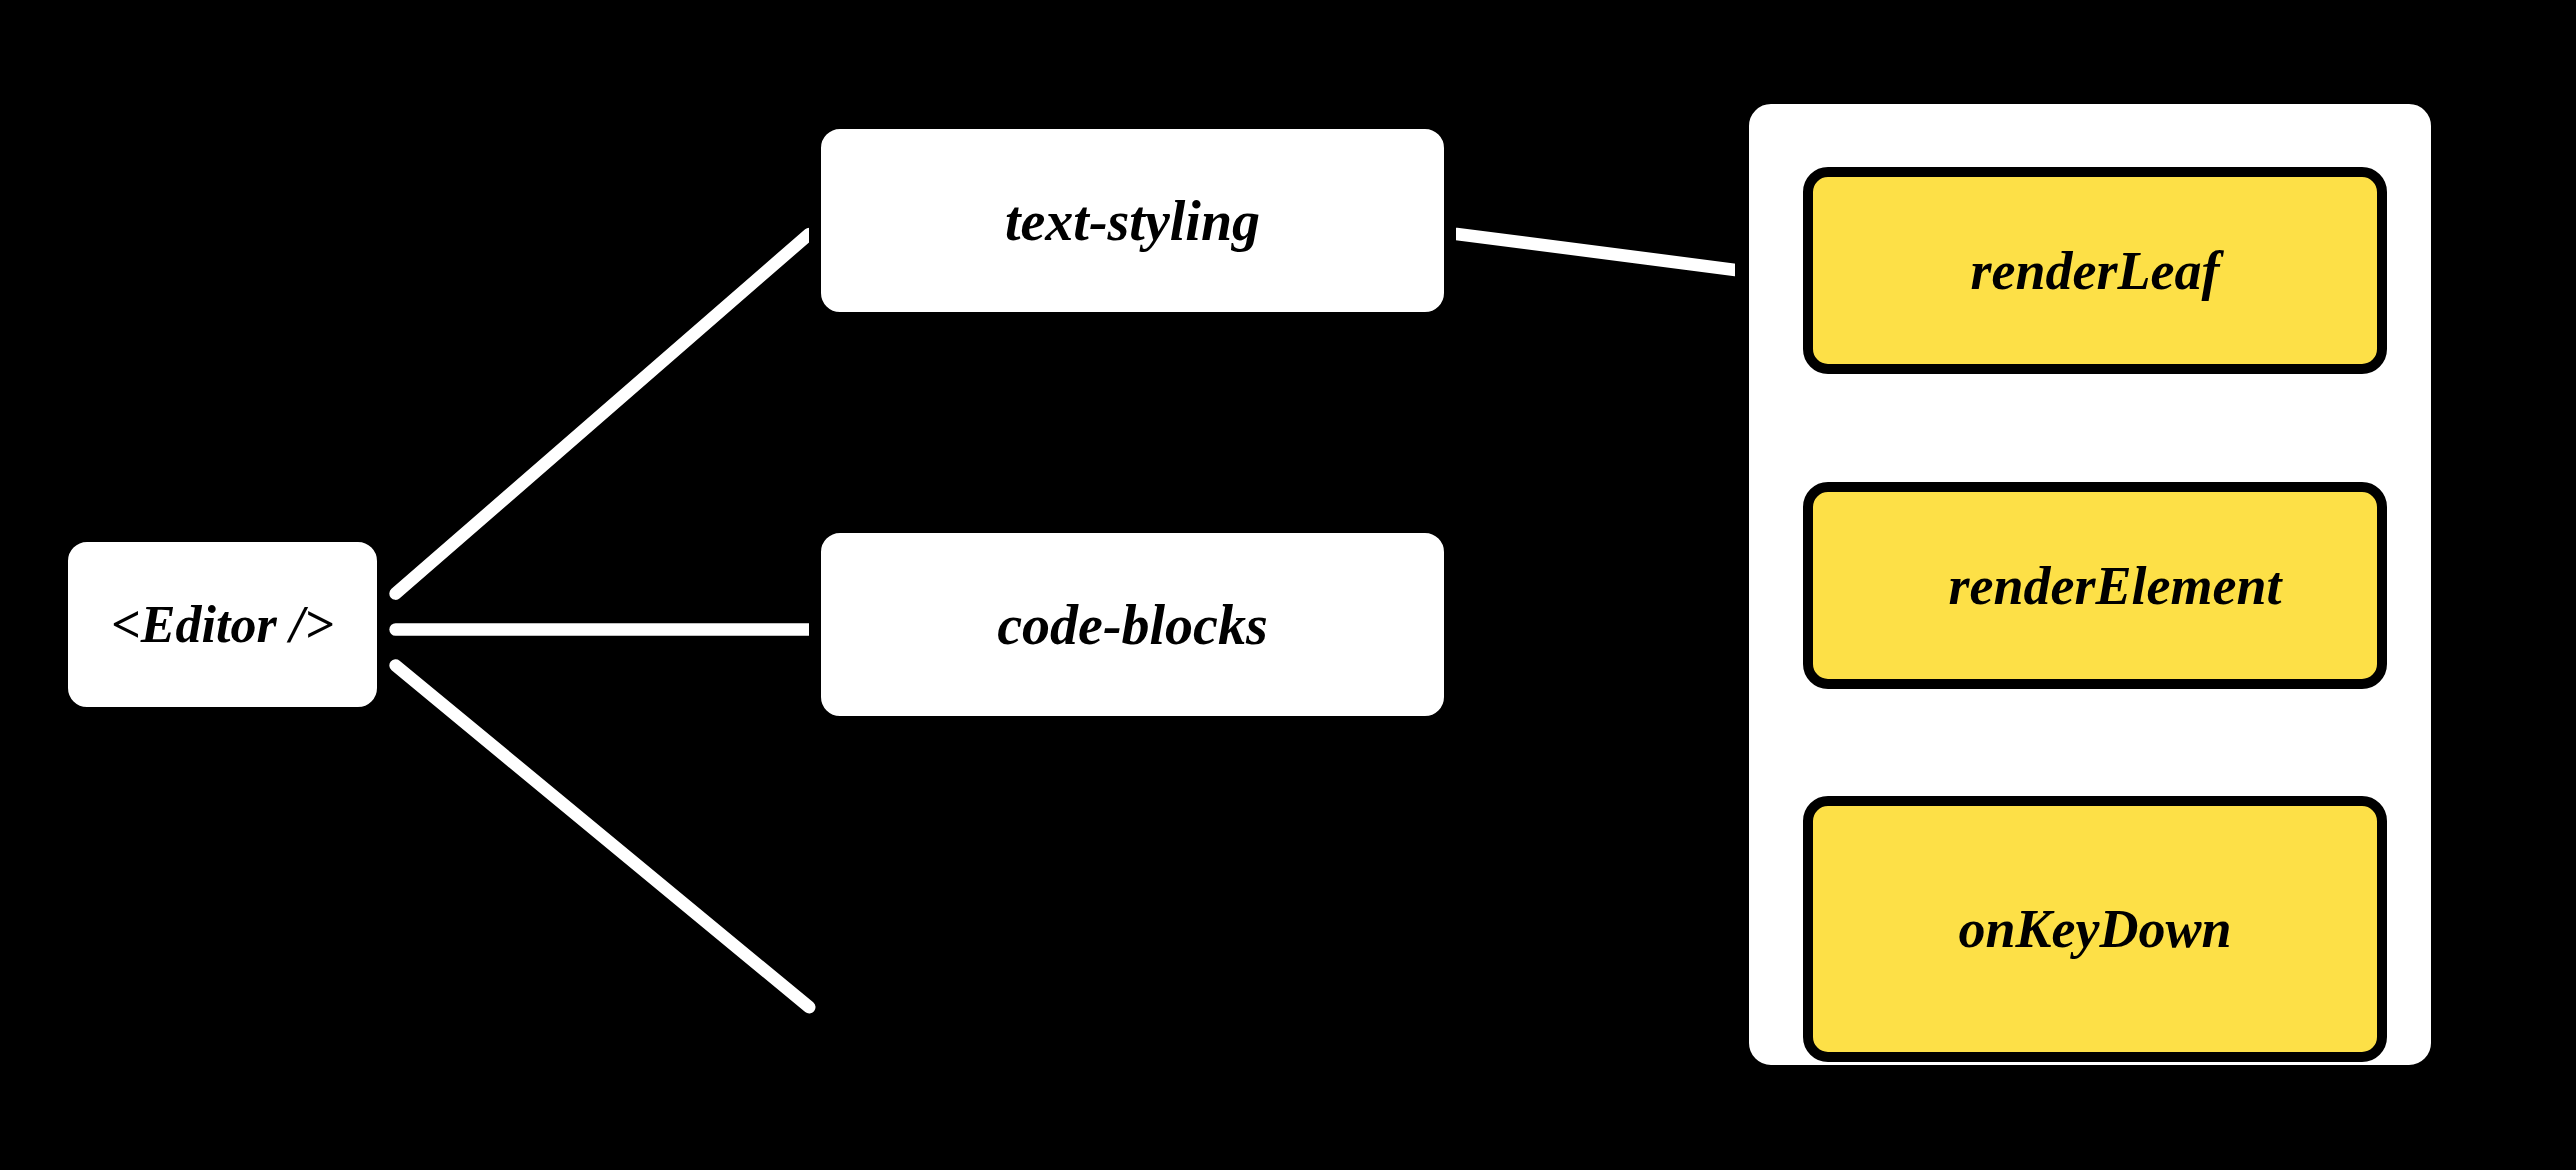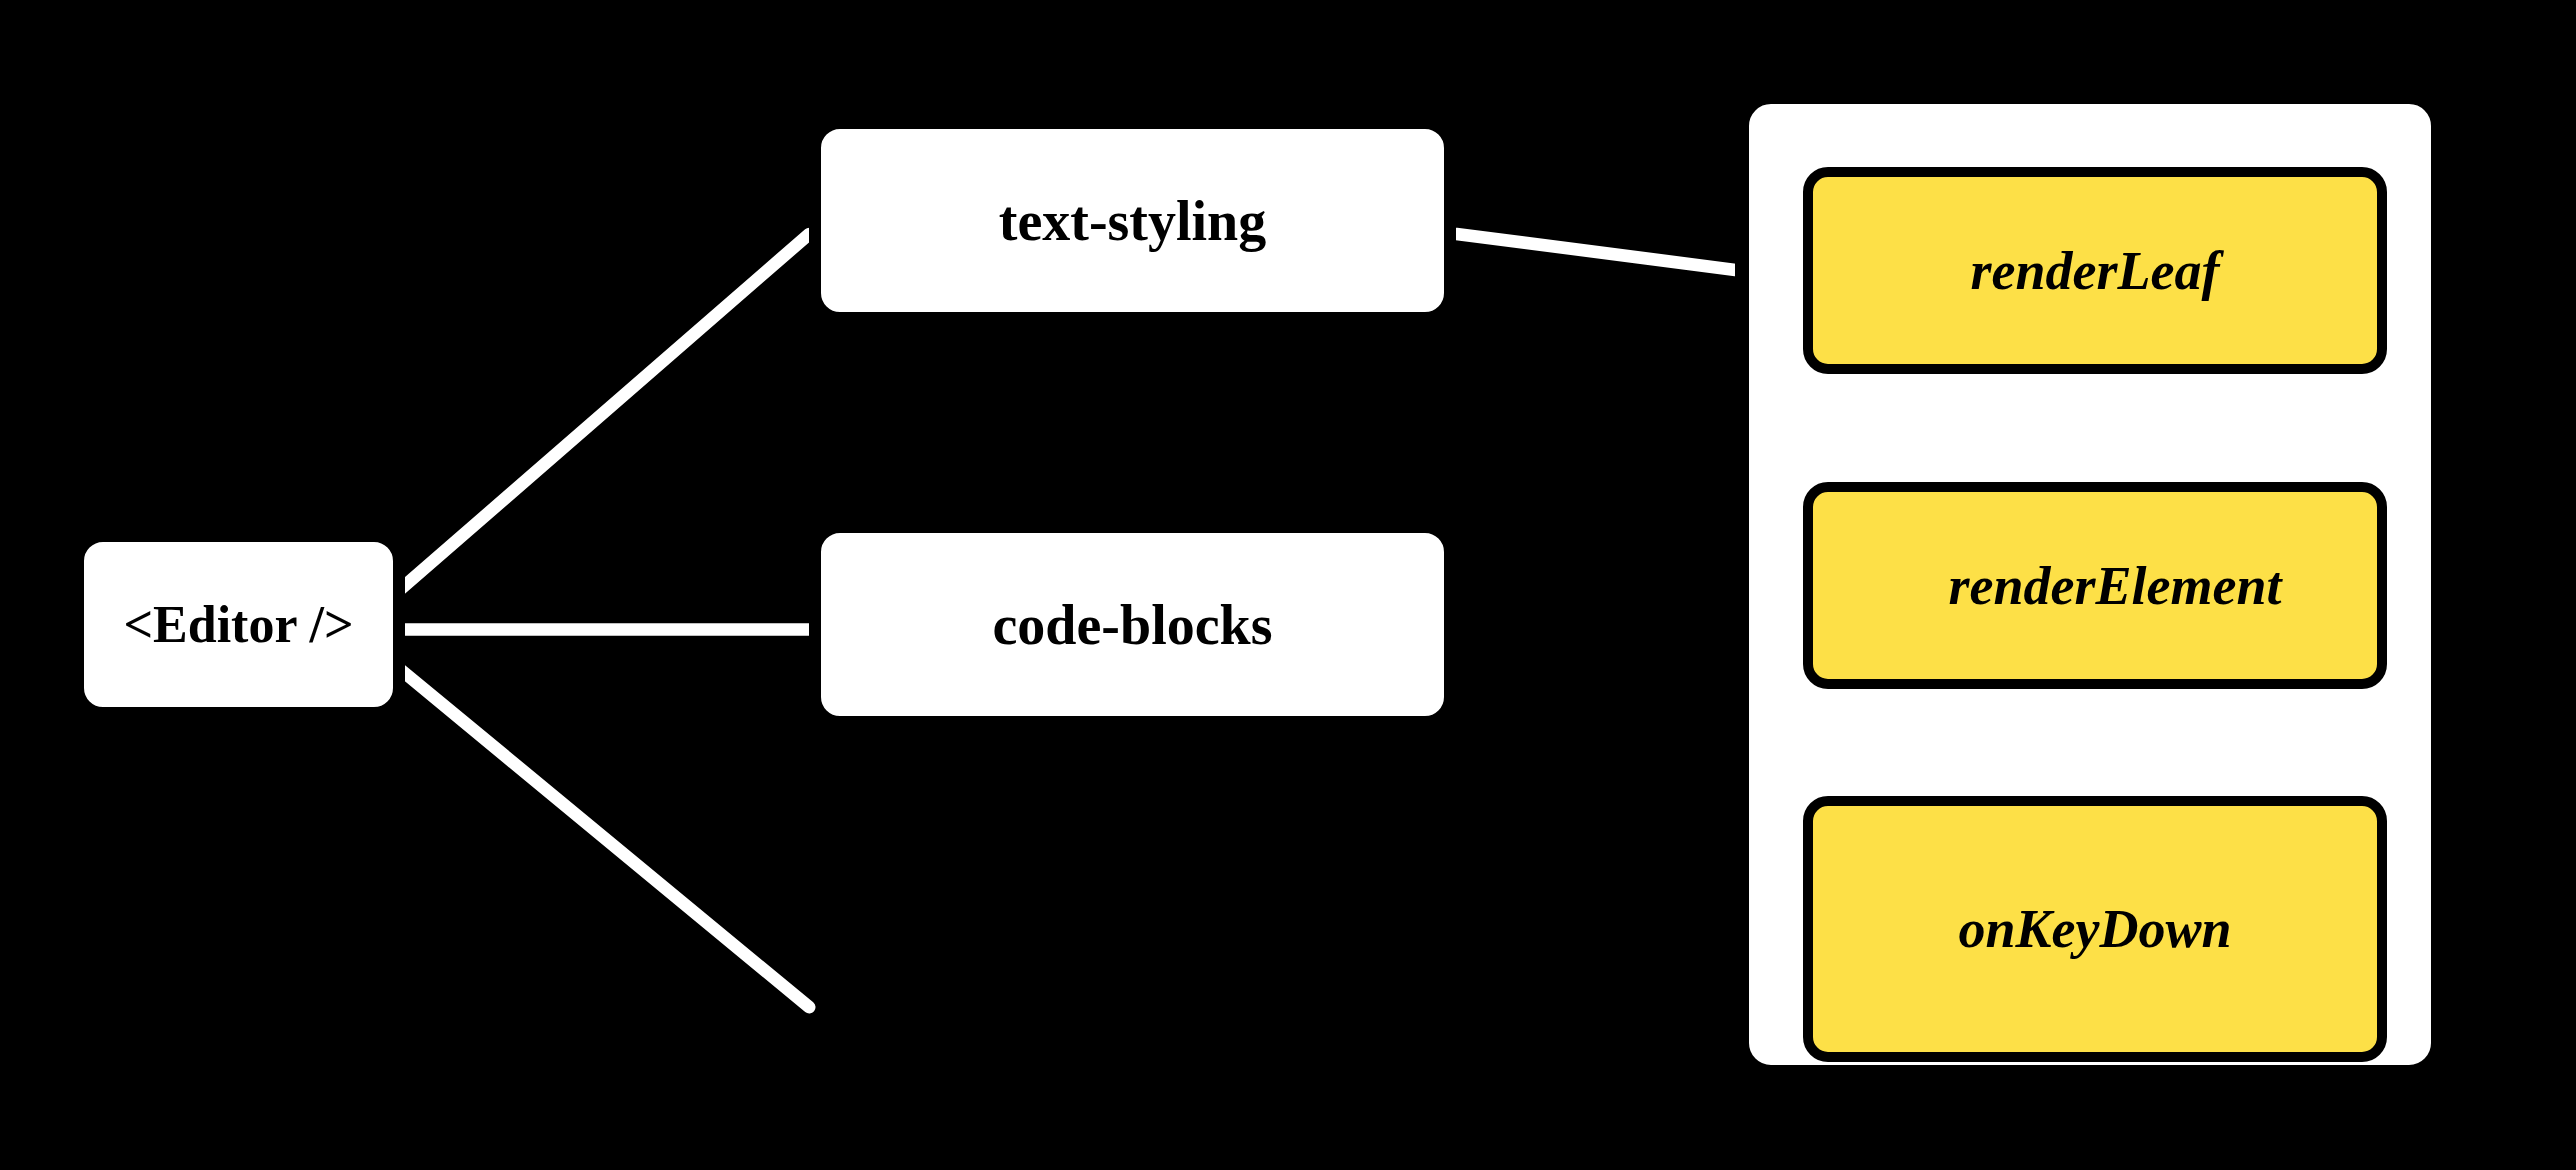--- a/index.html
+++ b/index.html
@@ -26,20 +26,21 @@
   .box {
     position: absolute;
     background: #fff;
     border: 12.6px solid #000;
     border-radius: 31px;
     display: flex;
     align-items: center;
     justify-content: center;
     text-align: center;
     font-weight: 700;
+    font-style: italic;
     box-sizing: border-box;
   }
   .box.small { font-size: 52px; }
   .box.mid   { font-size: 56px; }
   .container-box {
     position: absolute;
     background: #fff;
     border: 14.4px solid #000;
     border-radius: 36px;
     box-sizing: border-box;
@@ -67,21 +68,21 @@
 
     <line x1="440" y1="660" x2="900" y2="260" stroke="#fff" stroke-width="14" stroke-linecap="round"></line>
 
     <line x1="440" y1="700" x2="900" y2="700" stroke="#fff" stroke-width="14" stroke-linecap="round"></line>
 
     <line x1="440" y1="740" x2="900" y2="1120" stroke="#fff" stroke-width="14" stroke-linecap="round"></line>
 
     <line x1="1620" y1="260" x2="1930" y2="300" stroke="#fff" stroke-width="14" stroke-linecap="round"></line>
   </svg>
 
-  <div class="box small" style="left:72px; top:530px; width:333px; height:189px;">
+  <div class="box small" style="left:56px; top:530px; width:333px; height:189px;">
     <span>&lt;Editor /&gt;</span>
   </div>
 
   <div class="box mid" style="left:809px; top:117px; width:647px; height:207px;">
     <span>text-styling</span>
   </div>
 
   <div class="box mid" style="left:809px; top:521px; width:647px; height:207px;">
     <span>code-blocks</span>
   </div>

